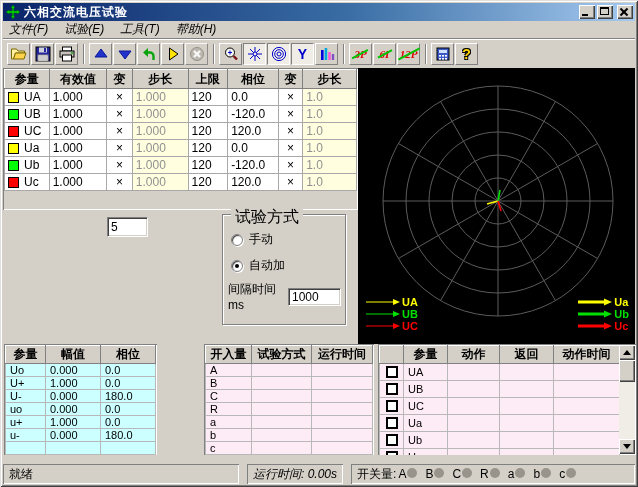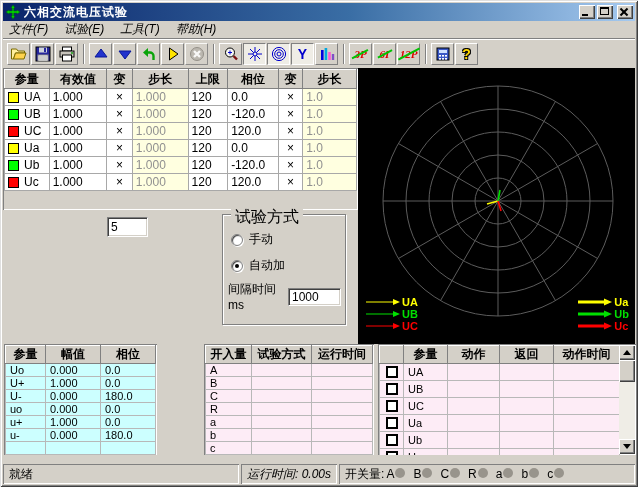--- a/index.html
+++ b/index.html
@@ -96,21 +96,21 @@
           box-shadow: inset 1px 1px 0 #fff, inset -1px -1px 0 #404040, inset -2px -2px 0 #808080;
           display:flex; align-items:center; justify-content:center; }
   .sbtn.up{top:0;} .sbtn.down{bottom:0;}
   .arr { width:0; height:0; border-left:4px solid transparent; border-right:4px solid transparent; }
   .arr.u { border-bottom:5px solid #000; } .arr.d { border-top:5px solid #000; }
   .sthumb { position:absolute; left:0; top:15px; width:16px; height:22px; background:#d4d0c8;
             box-shadow: inset 1px 1px 0 #fff, inset -1px -1px 0 #404040, inset -2px -2px 0 #808080; }
 
   
   .statusbar { position:absolute; left:3px; bottom:3px; width:632px; height:20px;
-               display:flex; gap:2px; align-items:stretch; font-size:12px; }
+               display:flex; gap:8px; align-items:stretch; font-size:12px; }
   .panel { box-shadow: inset 1px 1px 0 #808080, inset -1px -1px 0 #fff;
            display:flex; align-items:center; padding:0 6px; white-space:nowrap; }
   .p1 { flex:0 0 236px; } .p2 { flex:0 0 85px;font-style:italic; } .p3 { flex:1; gap:2px; }
   .dot { display:inline-block; width:10px; height:10px; border-radius:50%; background:#98948c; margin:0 6px 0 1px; }
 </style>
 </head>
 <body>
 
 <div class="window">
 

